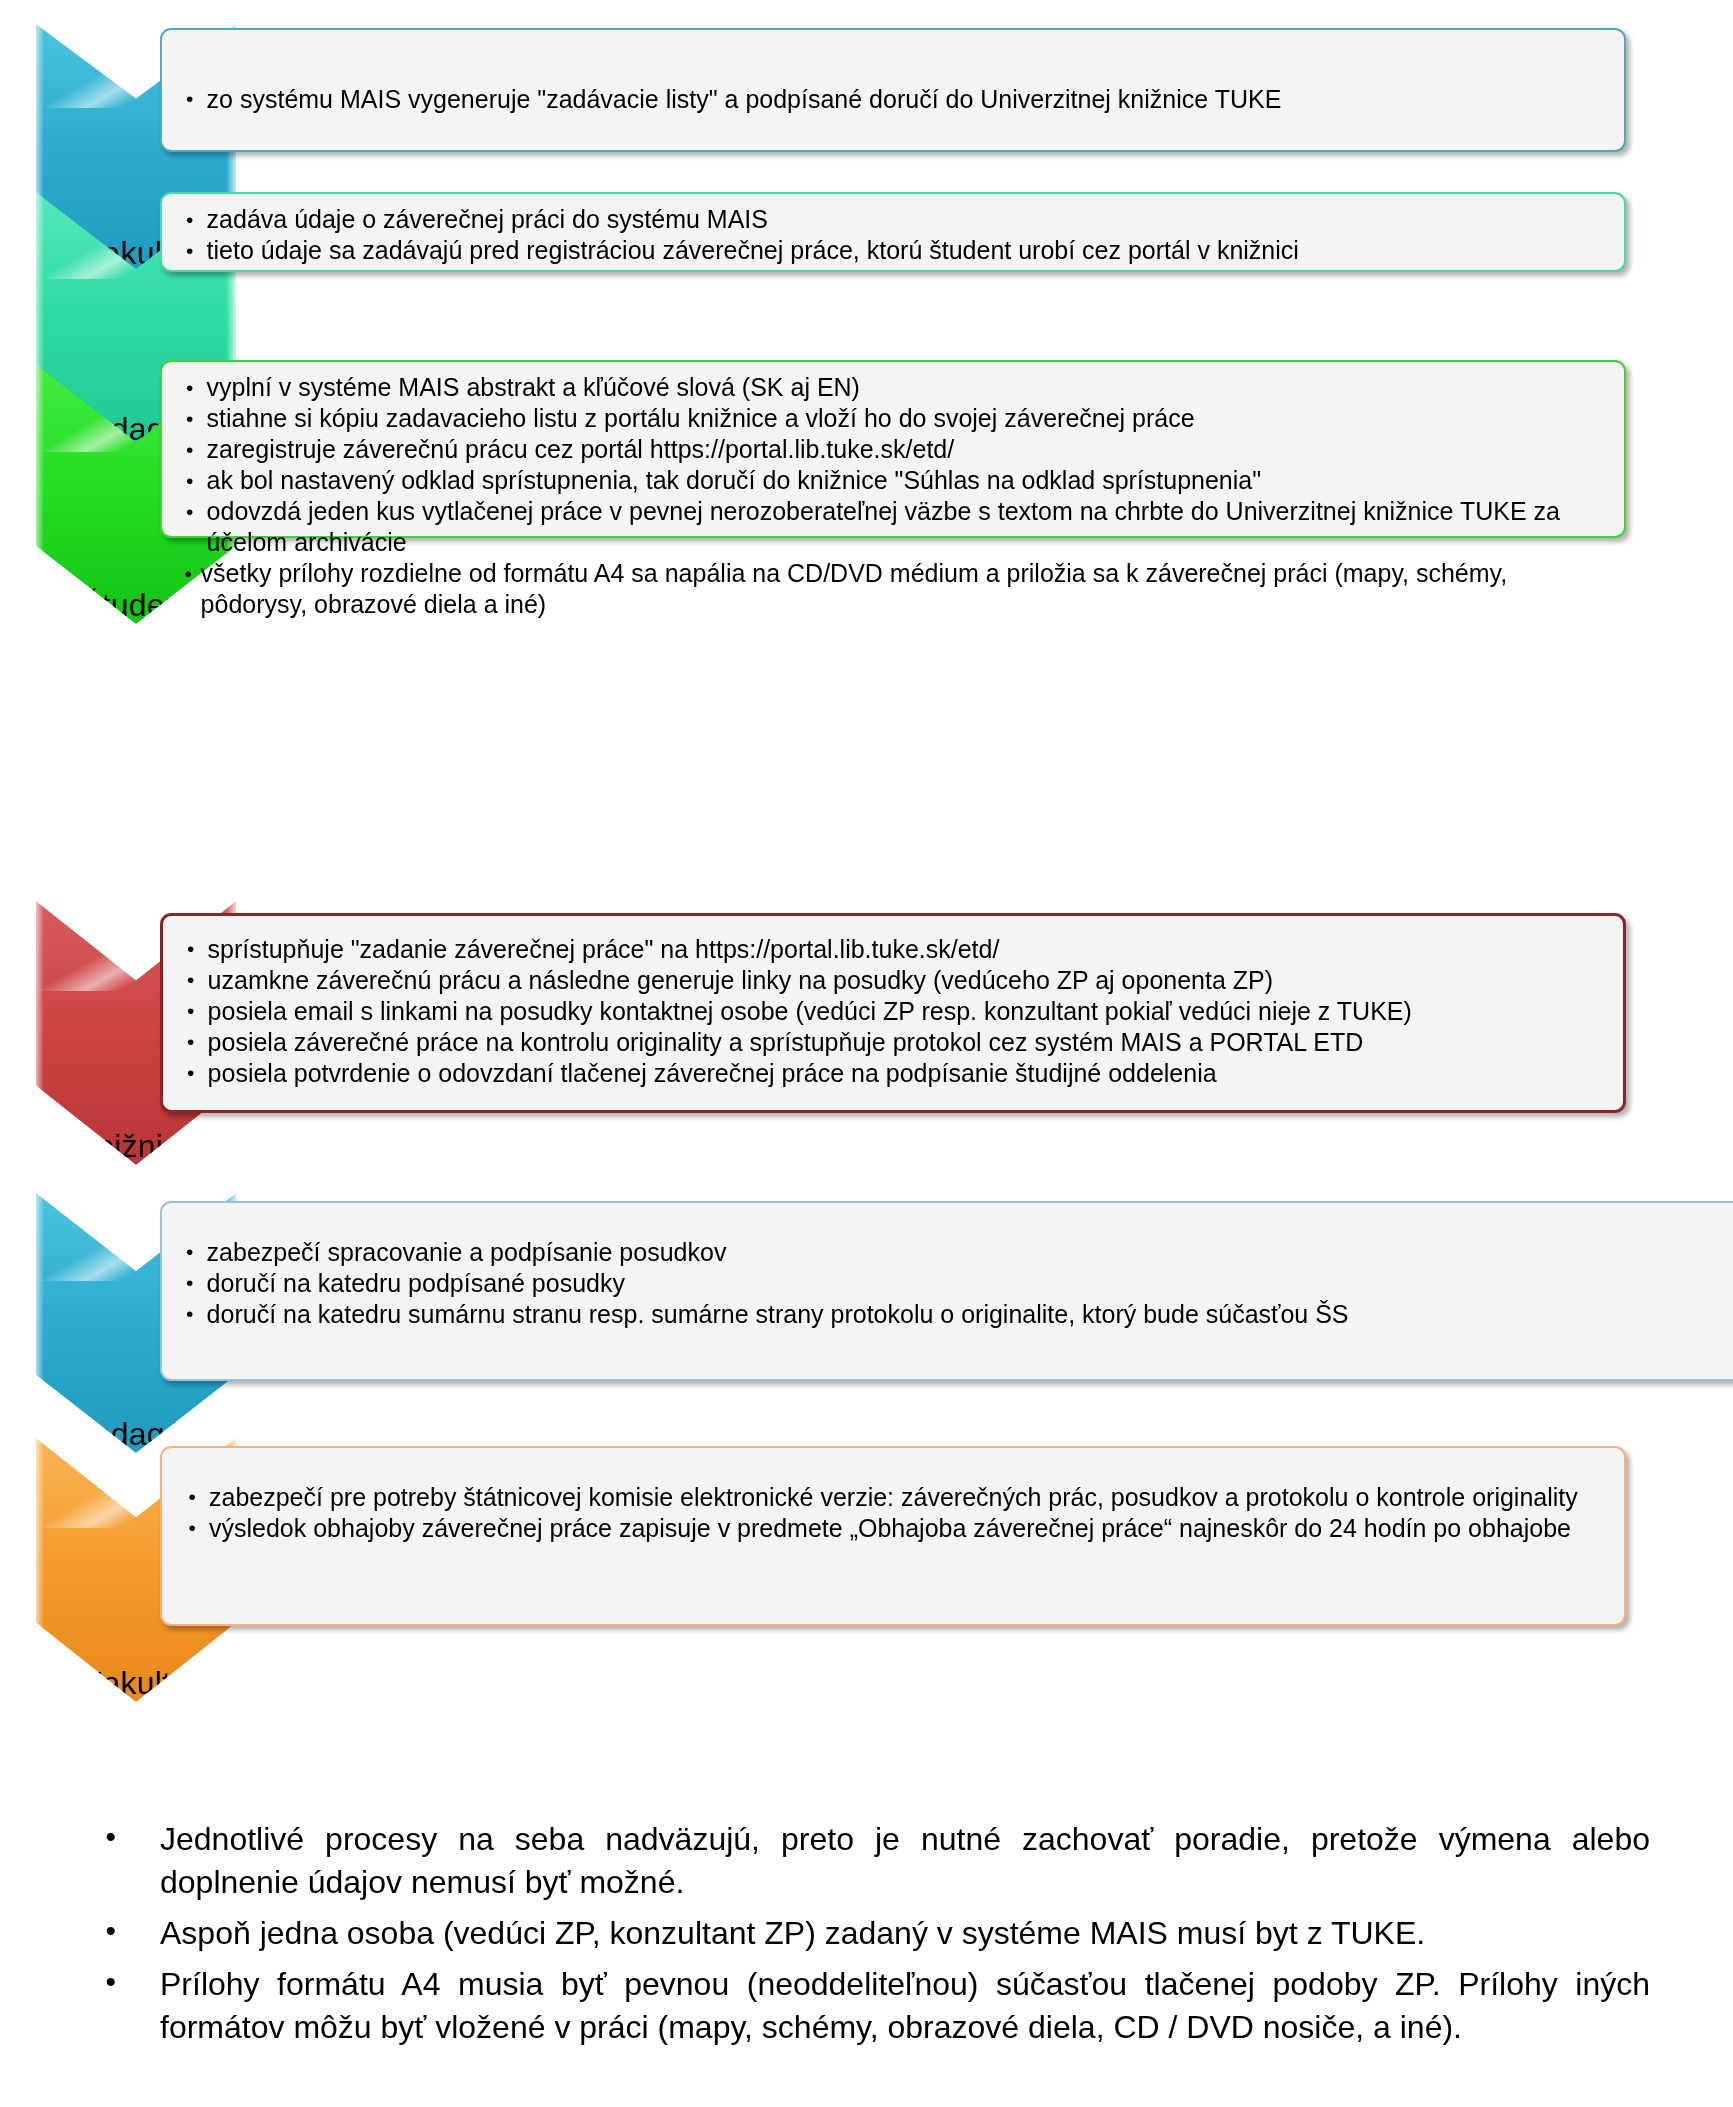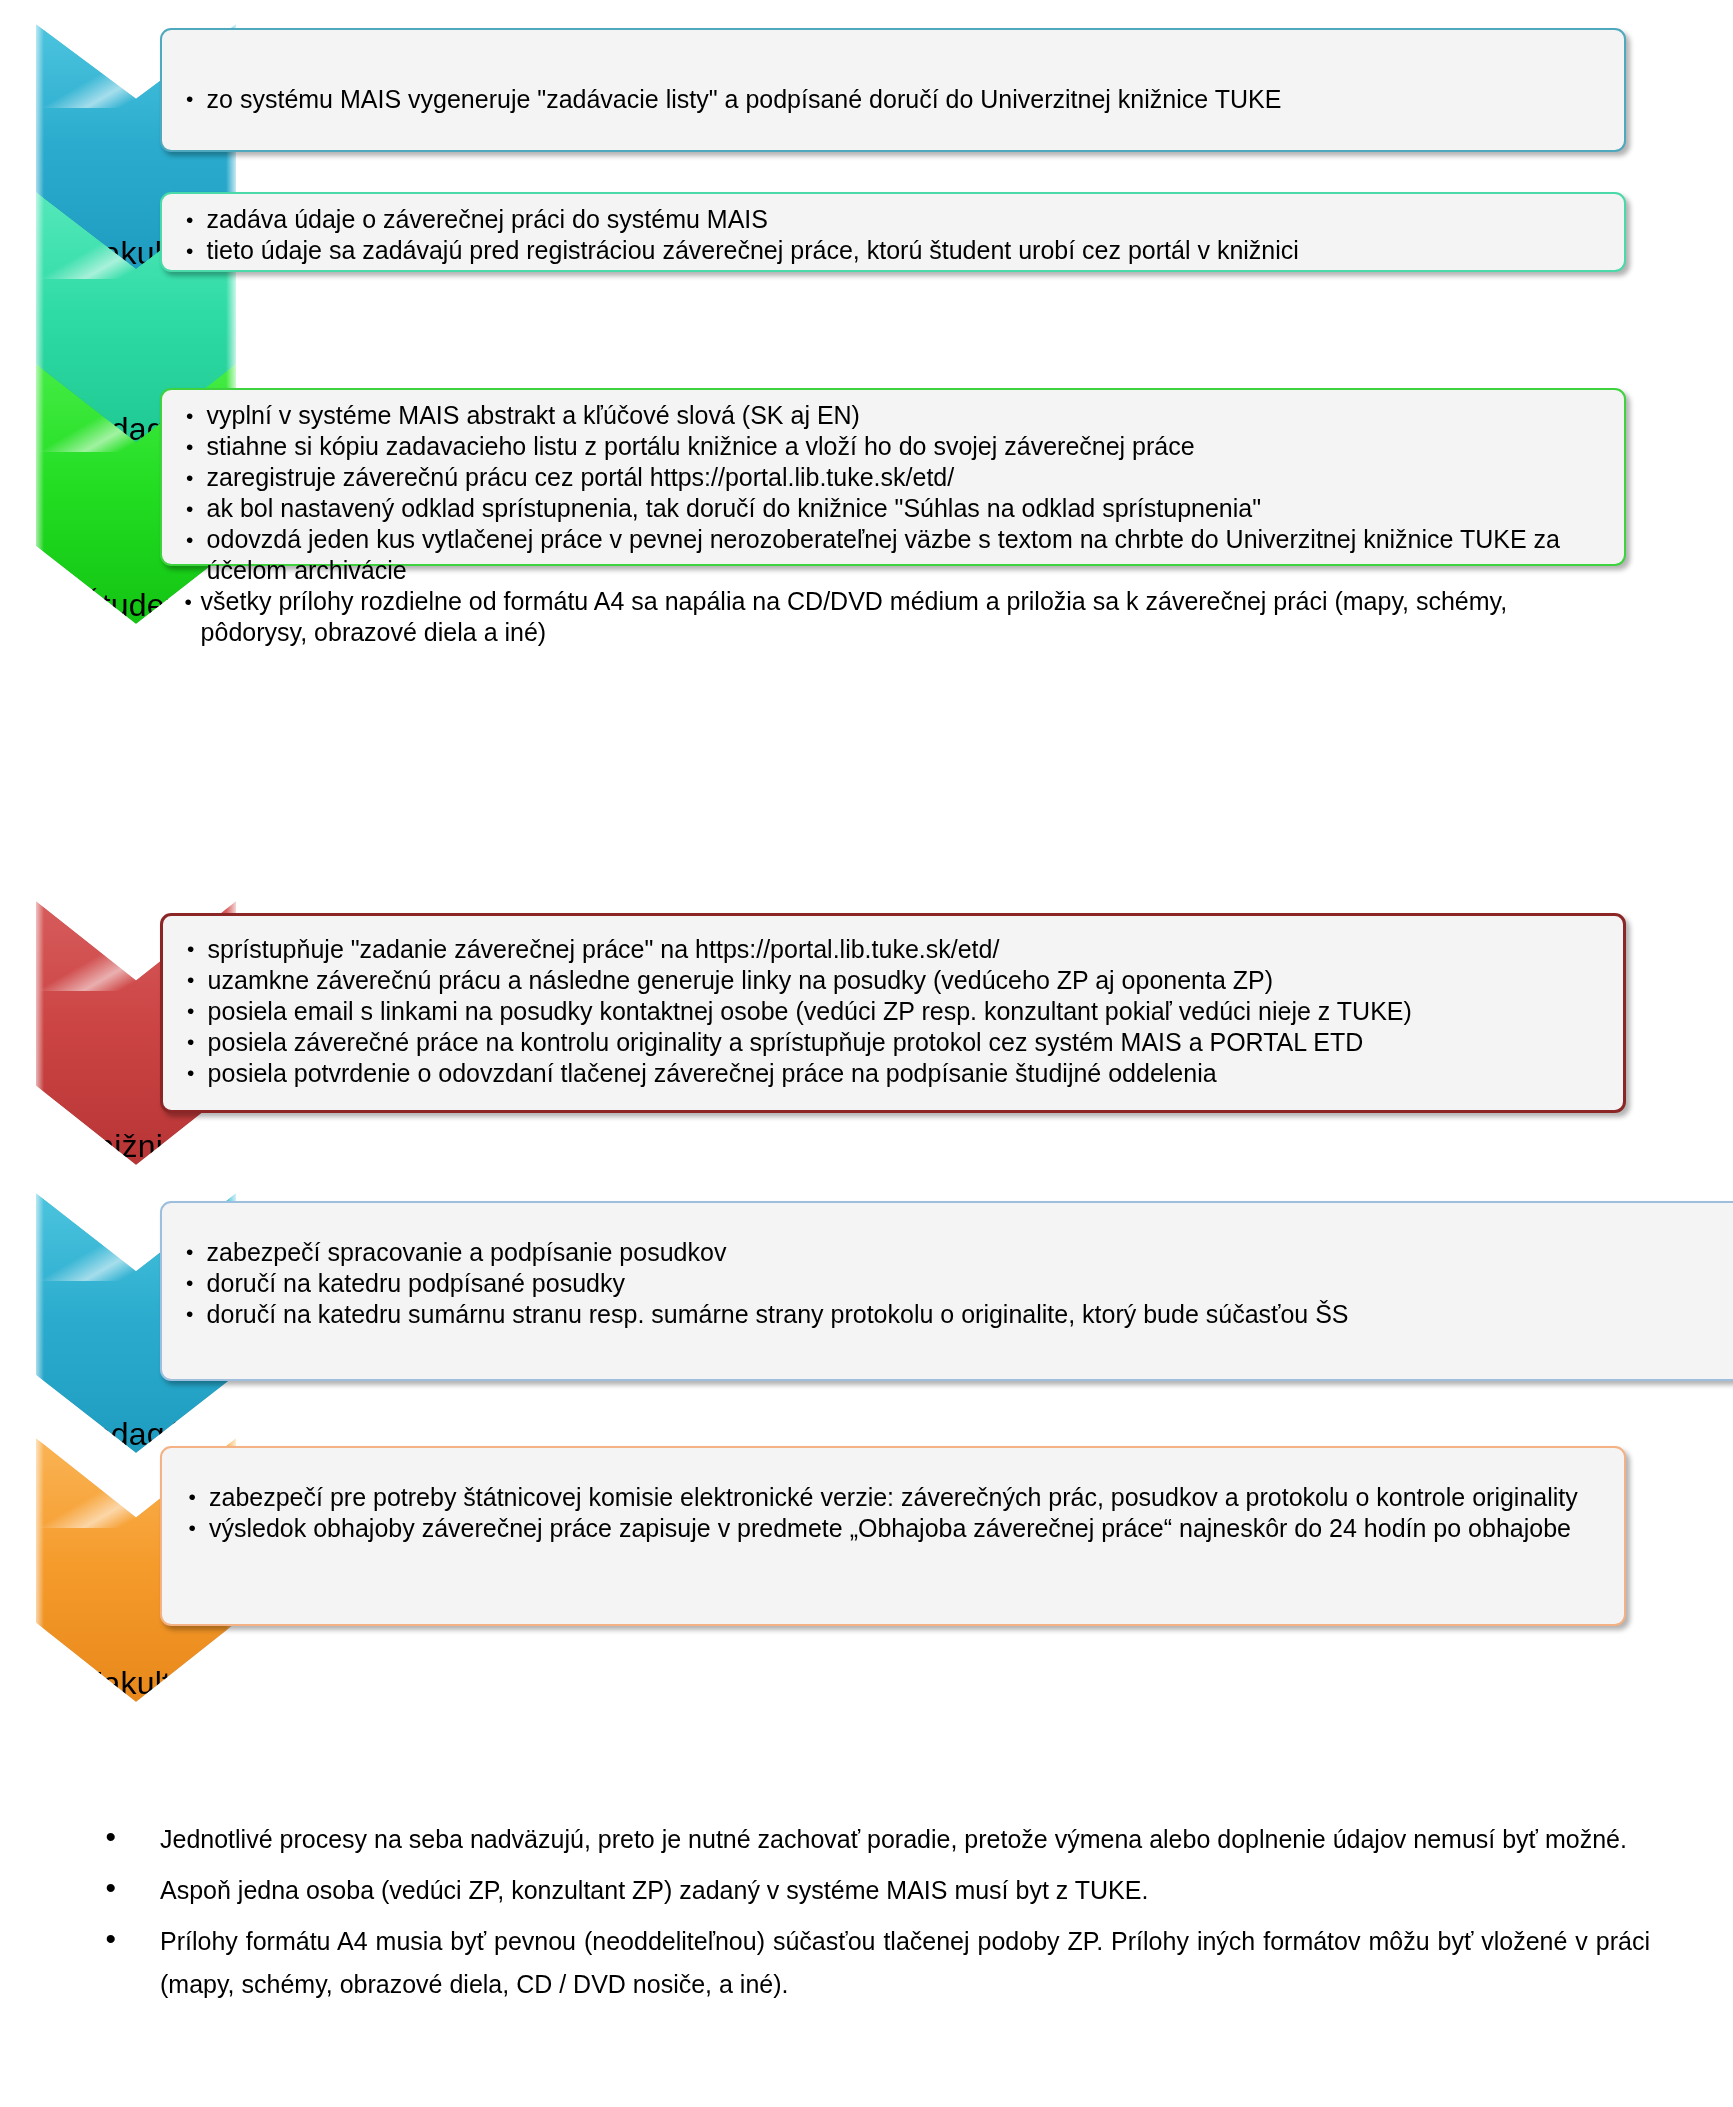--- a/index.html
+++ b/index.html
@@ -86,21 +86,21 @@
   .panel li.tight:before{left:4.8px;}
 
   
   .notes{
     position:absolute;
     left:96px;top:1818px;width:1554px;
   }
   .notes .note{
     position:relative;
     padding-left:64px;
-    font-size:25px;
+    font-size:32px;
     line-height:43px;
     color:#000;
     text-align:justify;
     margin-bottom:8px;
     font-family:"Liberation Sans","DejaVu Sans",sans-serif;
   }
   .notes .note:before{
     content:"\2022";
     position:absolute;left:9.6px;top:-3.2px;
     font-size:30px;
@@ -156,21 +156,21 @@
       <div class="chev">
         <div class="chev-inner" style="background:linear-gradient(180deg,#45EC45 0%,#22DD22 48%,#13C413 100%);"></div>
         <div class="bev-l"></div>
           <div class="bev-r"></div>
         <div class="bev-diagL"></div>
           <div class="bev-botL"></div>
           <div class="bev-botR"></div>
         <div class="chev-label">Študent</div>
       </div>
     </div>
-    <div class="panel shadowed" style="left:160px;top:360px;width:1466px;height:178px;border:2.4px solid #3FD23F;padding:10.4px 32px 0 17.6px;margin-top:28px;">
+    <div class="panel shadowed" style="left:160px;top:360px;width:1466px;height:178px;border:2.4px solid #3FD23F;padding:10.4px 32px 0 17.6px;">
       <ul>
         <li>vyplní v systéme MAIS abstrakt a kľúčové slová (SK aj EN)</li>
         <li>stiahne si kópiu zadavacieho listu z portálu knižnice a vloží ho do svojej záverečnej práce</li>
         <li>zaregistruje záverečnú prácu cez portál https://portal.lib.tuke.sk/etd/</li>
         <li>ak bol nastavený odklad sprístupnenia, tak doručí do knižnice "Súhlas na odklad sprístupnenia"</li>
         <li>odovzdá jeden kus vytlačenej práce v pevnej nerozoberateľnej väzbe s textom na chrbte do Univerzitnej knižnice TUKE za účelom archivácie</li>
         <li class="tight">všetky prílohy rozdielne od formátu A4 sa napália na CD/DVD médium a priložia sa k záverečnej práci (mapy, schémy, pôdorysy, obrazové diela a iné)</li>
       </ul>
     </div>
   </div>

